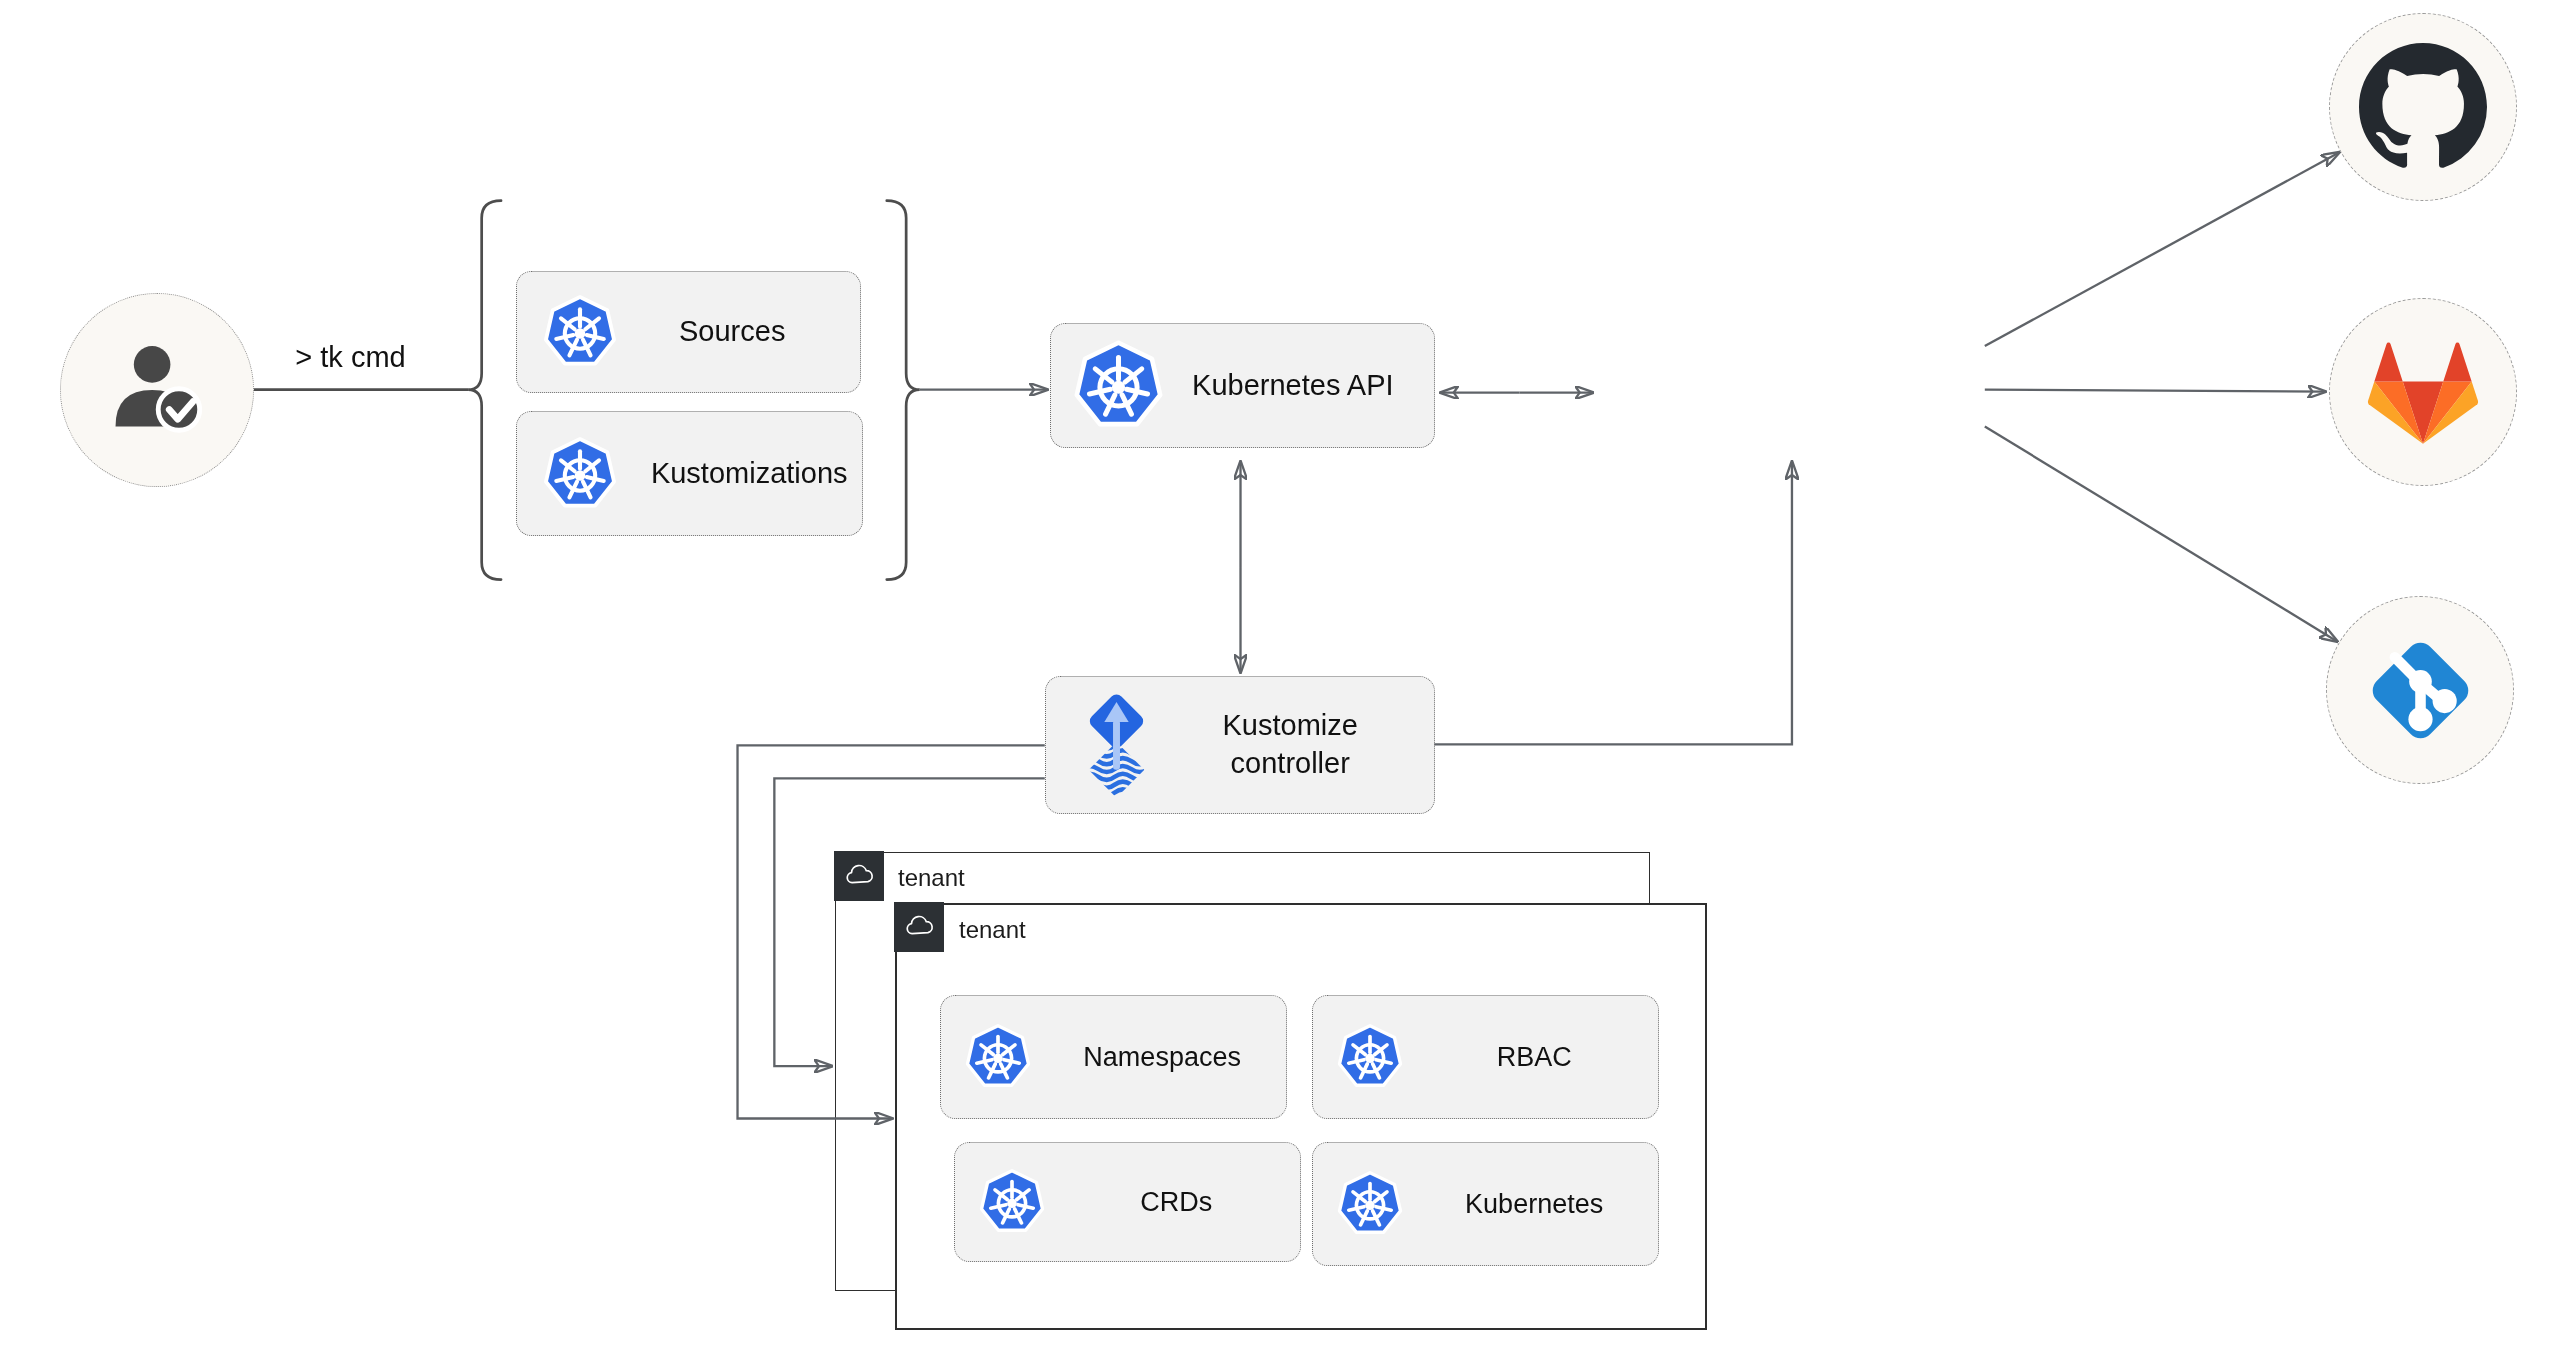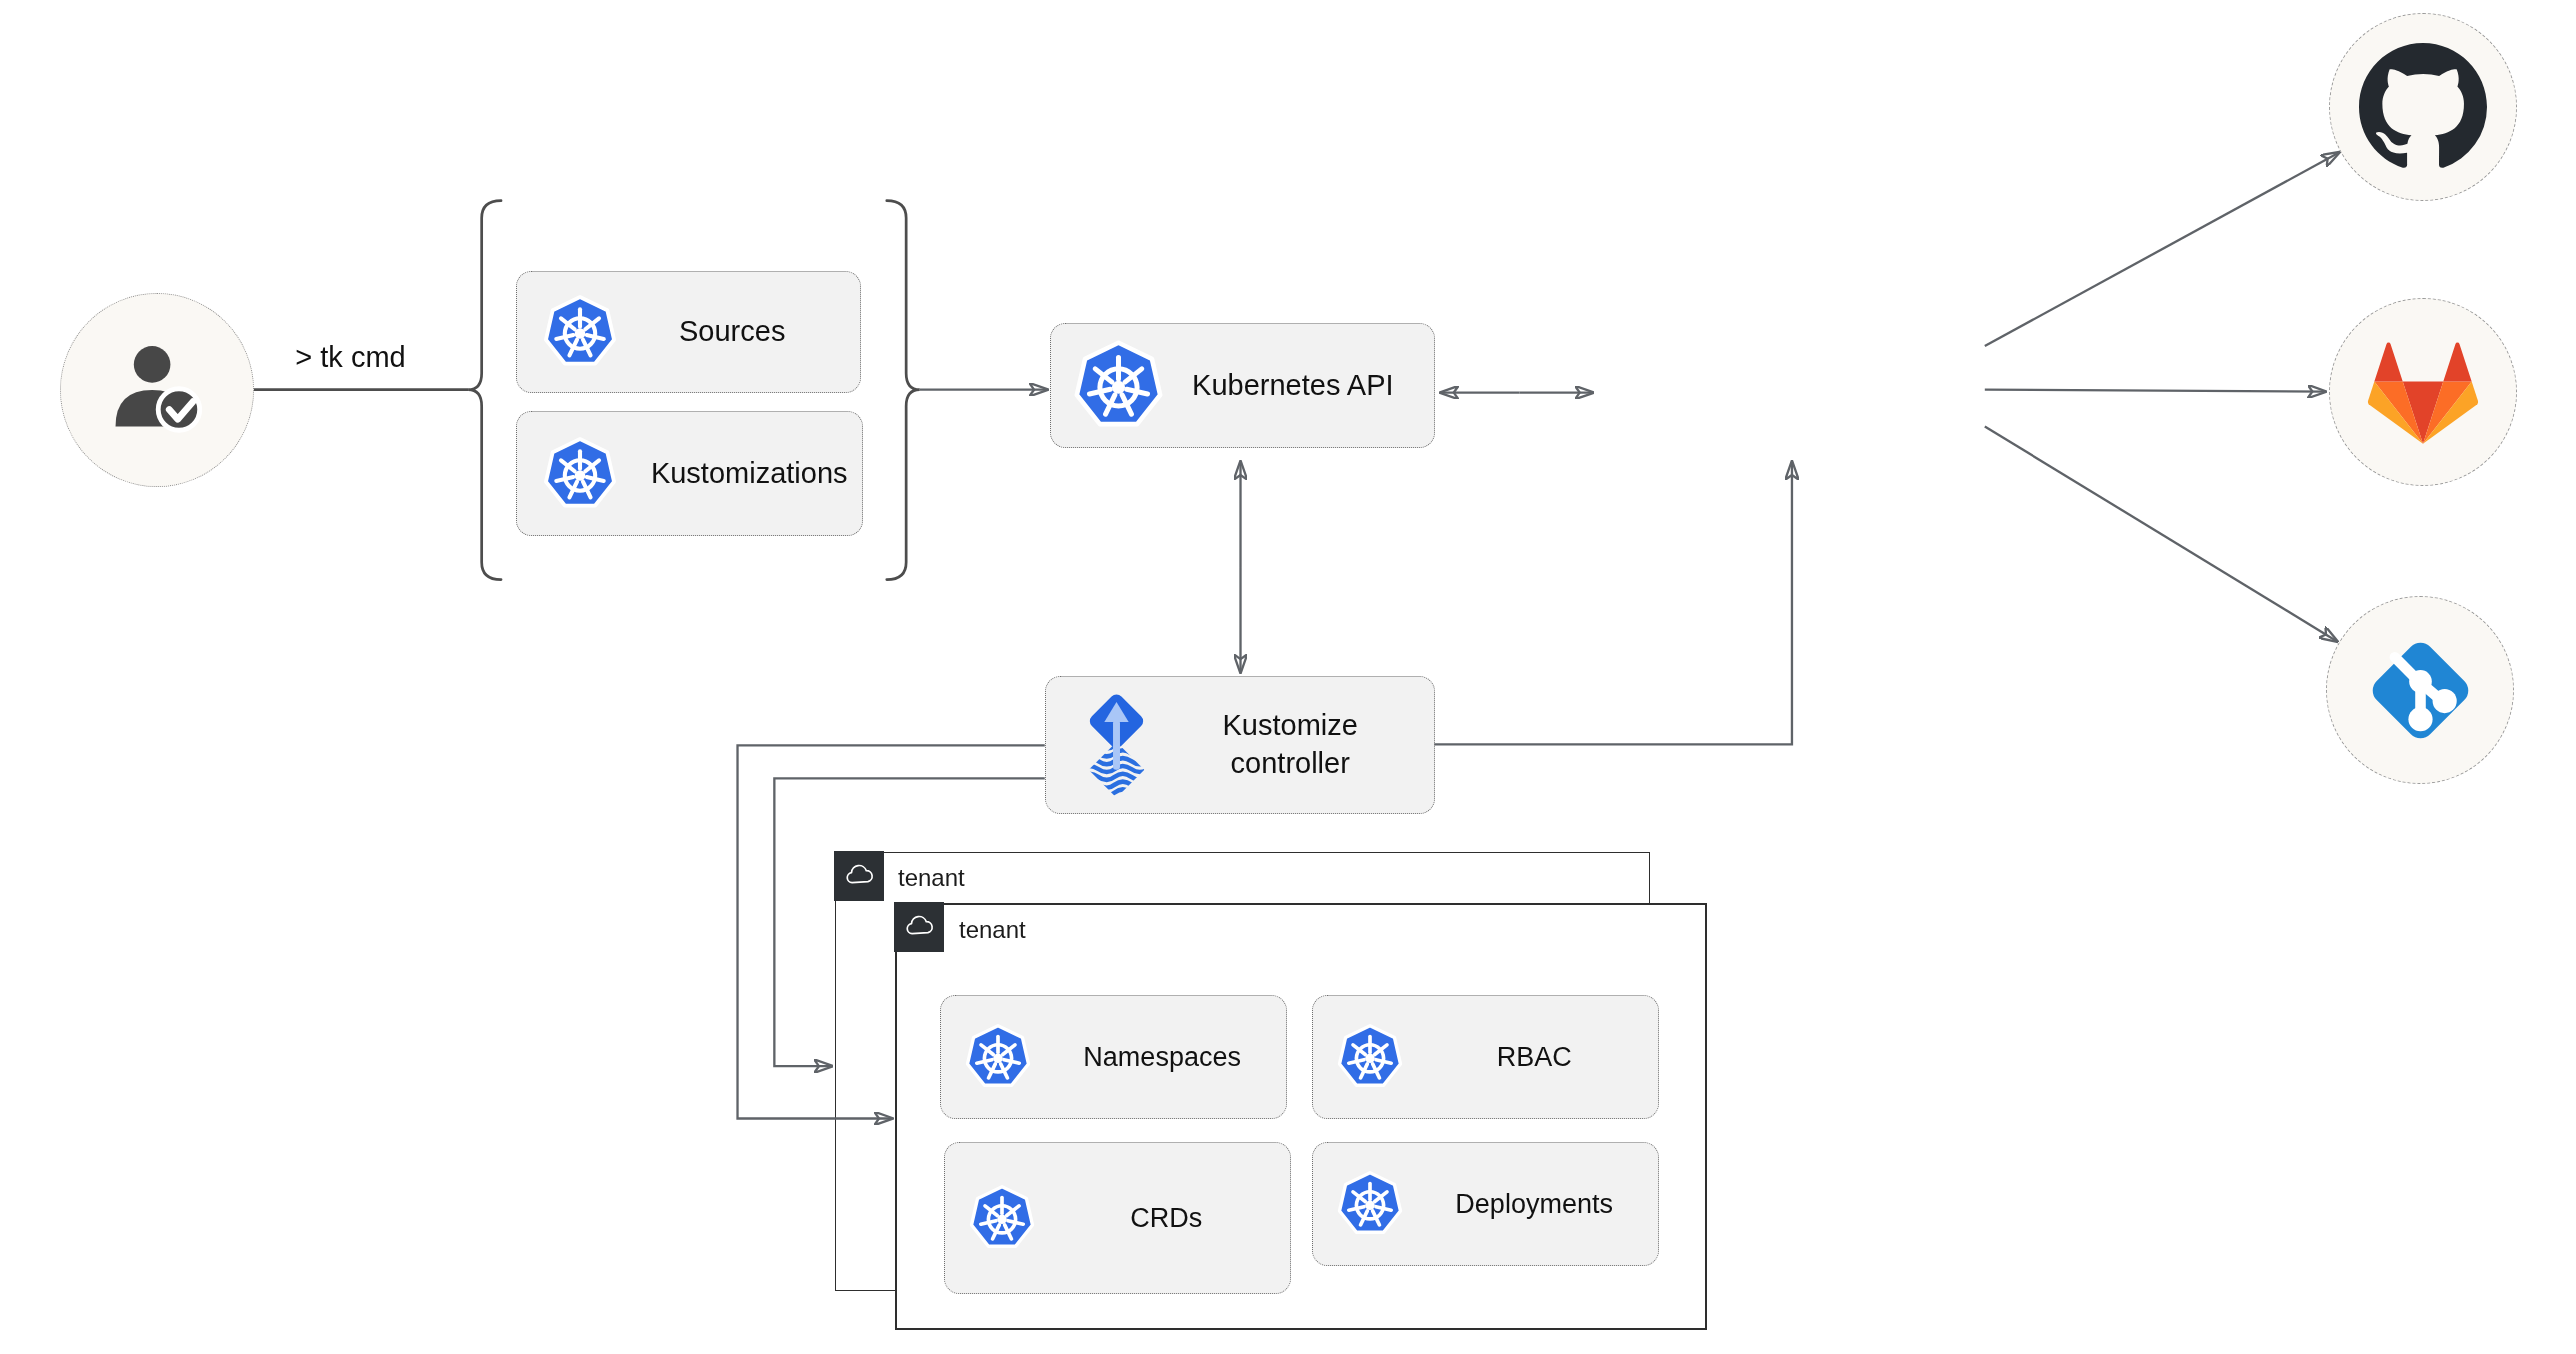--- a/index.html
+++ b/index.html
@@ -207,32 +207,32 @@
       <div class="label">Namespaces</div>
     </div>
 
     <div class="resource" style="left:415px;top:90px;width:347px;height:124px;">
       <svg class="icon" width="68" height="68" style="margin-left:23px" viewBox="0 0 70 70">
           <use href="#k8s"></use>
         </svg>
       <div class="label">RBAC</div>
     </div>
 
-    <div class="resource" style="left:47px;top:237px;width:347px;height:152px;">
+    <div class="resource" style="left:57px;top:237px;width:347px;height:120px;">
       <svg class="icon" width="68" height="68" style="margin-left:23px" viewBox="0 0 70 70">
           <use href="#k8s"></use>
         </svg>
       <div class="label">CRDs</div>
     </div>
 
     <div class="resource" style="left:415px;top:237px;width:347px;height:124px;">
       <svg class="icon" width="68" height="68" style="margin-left:23px" viewBox="0 0 70 70">
           <use href="#k8s"></use>
         </svg>
-      <div class="label">Deployments</div>
+      <div class="label">Kubernetes</div>
     </div>
   </div>
 
   <div class="circle-node provider" style="left:2329px;top:12.6px;width:188px;height:188px;">
     <svg width="128" height="128" viewBox="0 0 132 132">
         <use href="#octocat"></use>
       </svg>
   </div>
 
   <div class="circle-node provider" style="left:2329px;top:298px;width:188px;height:188px;">

